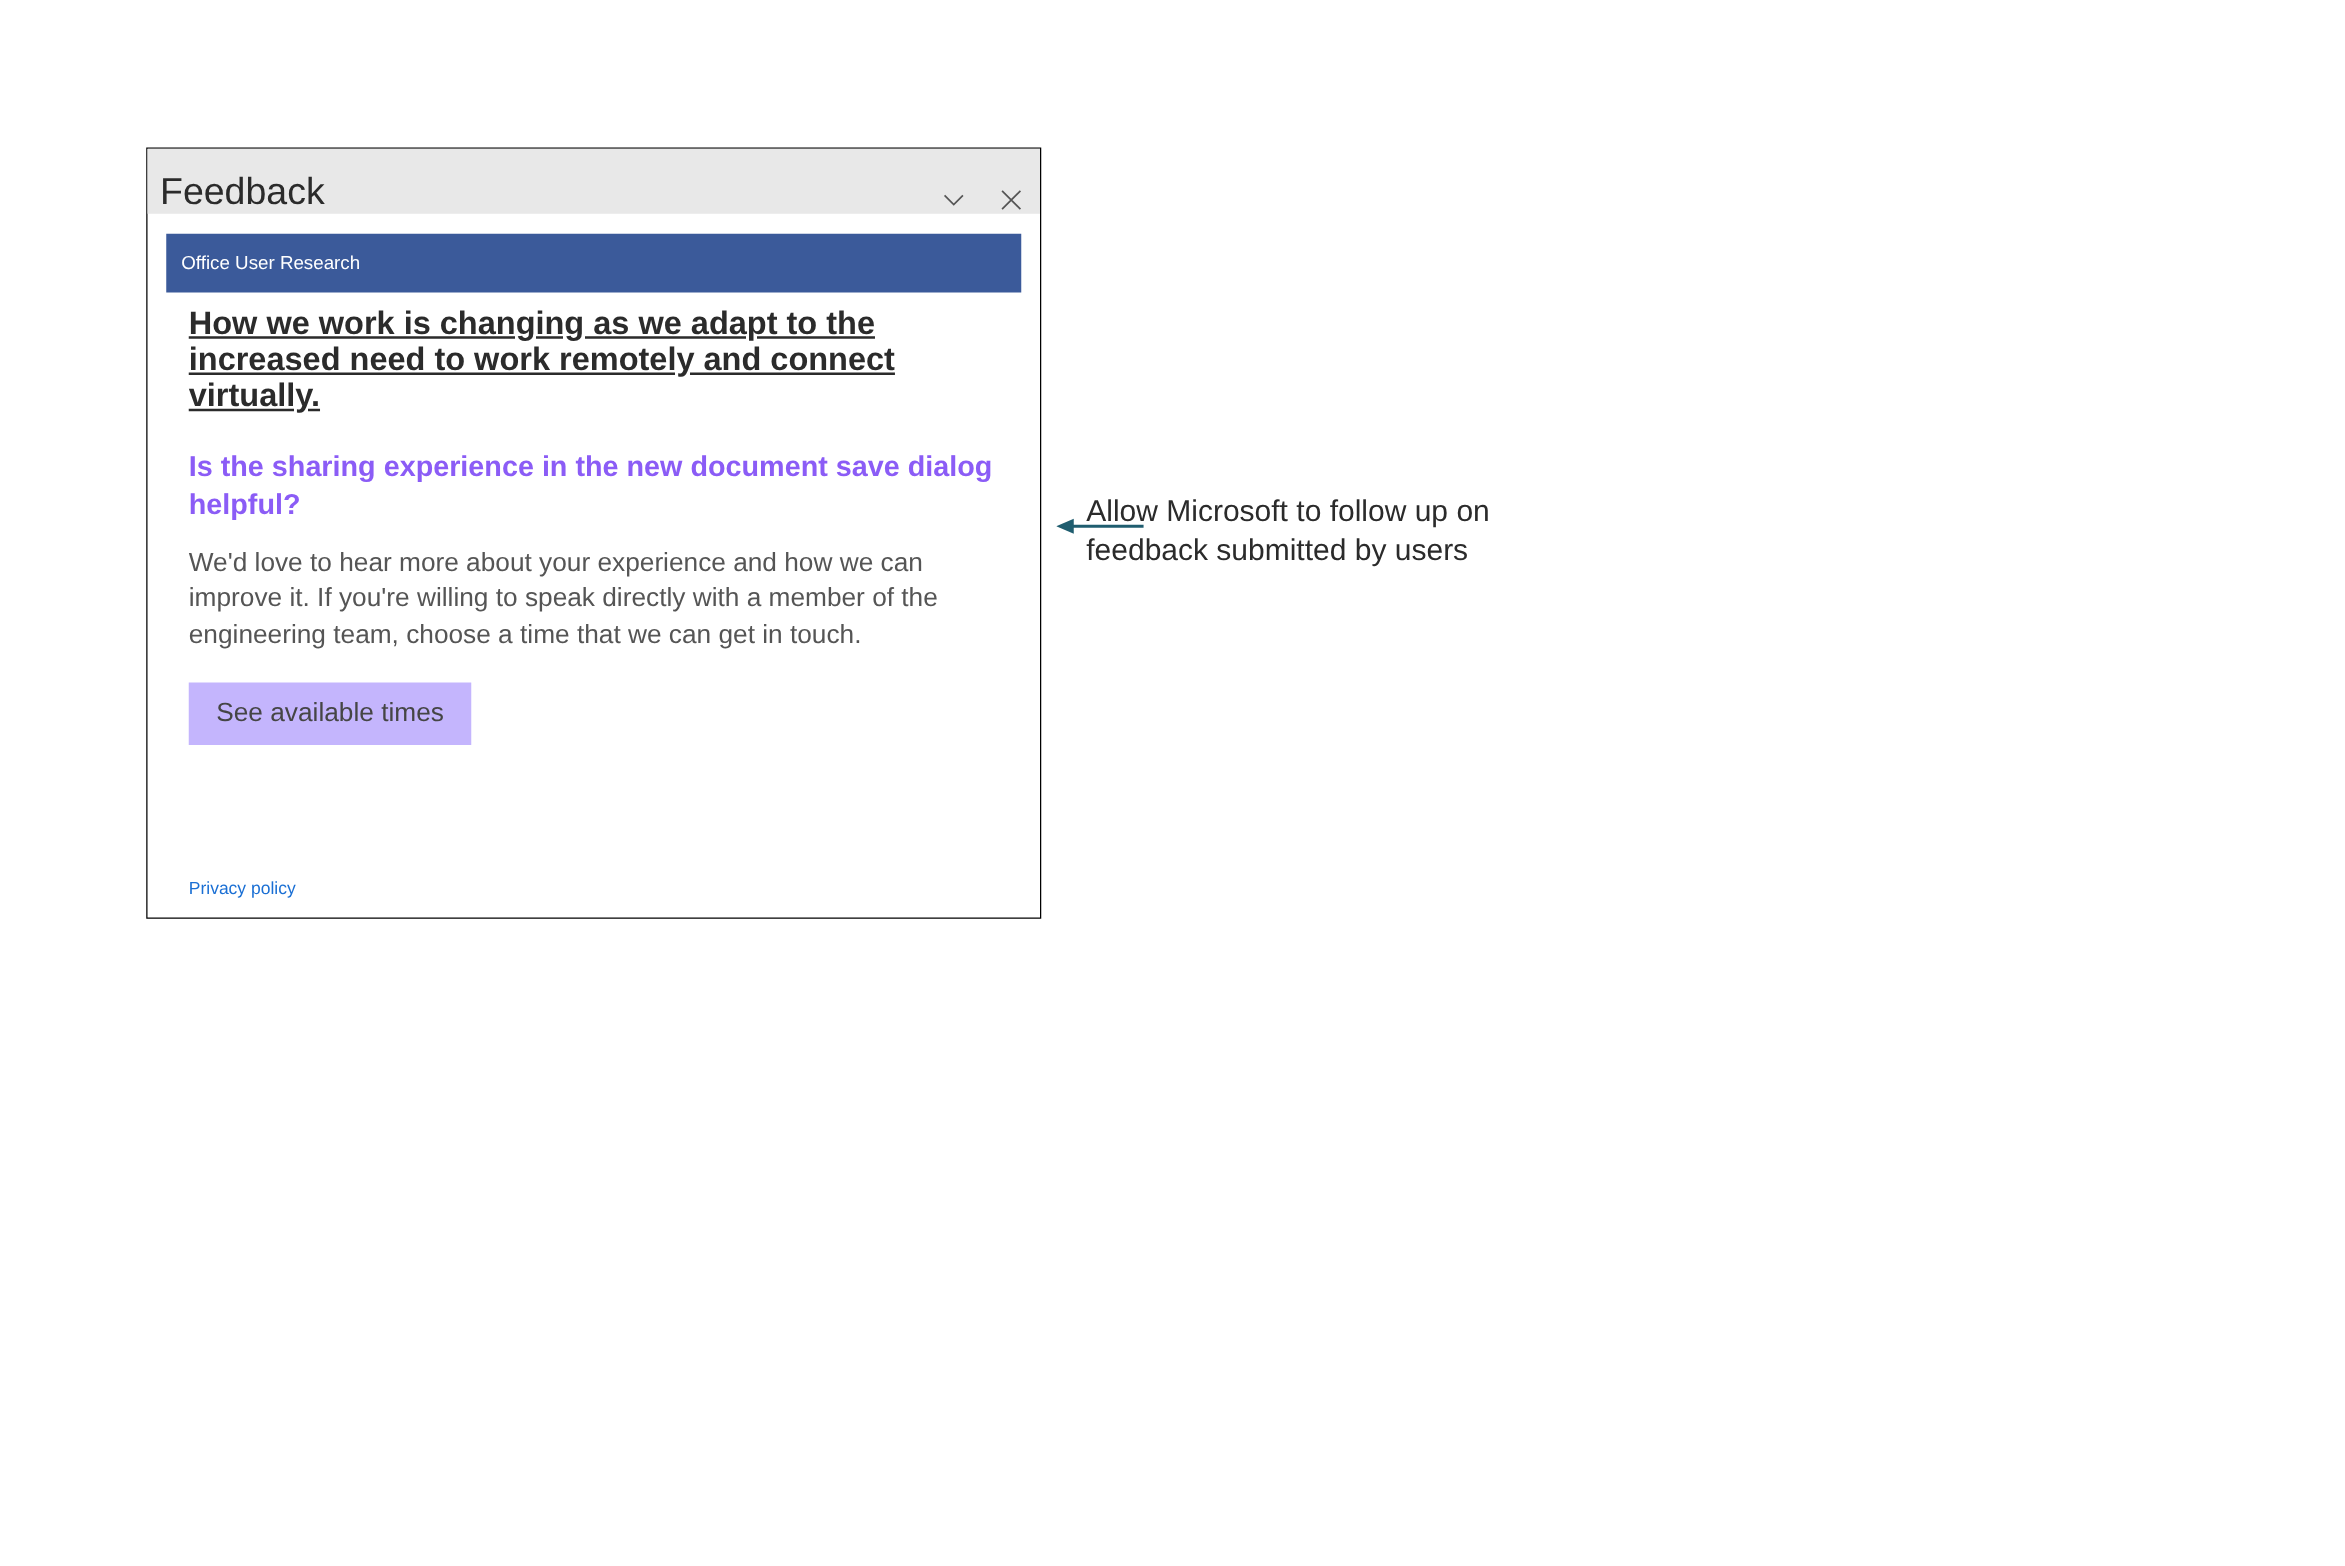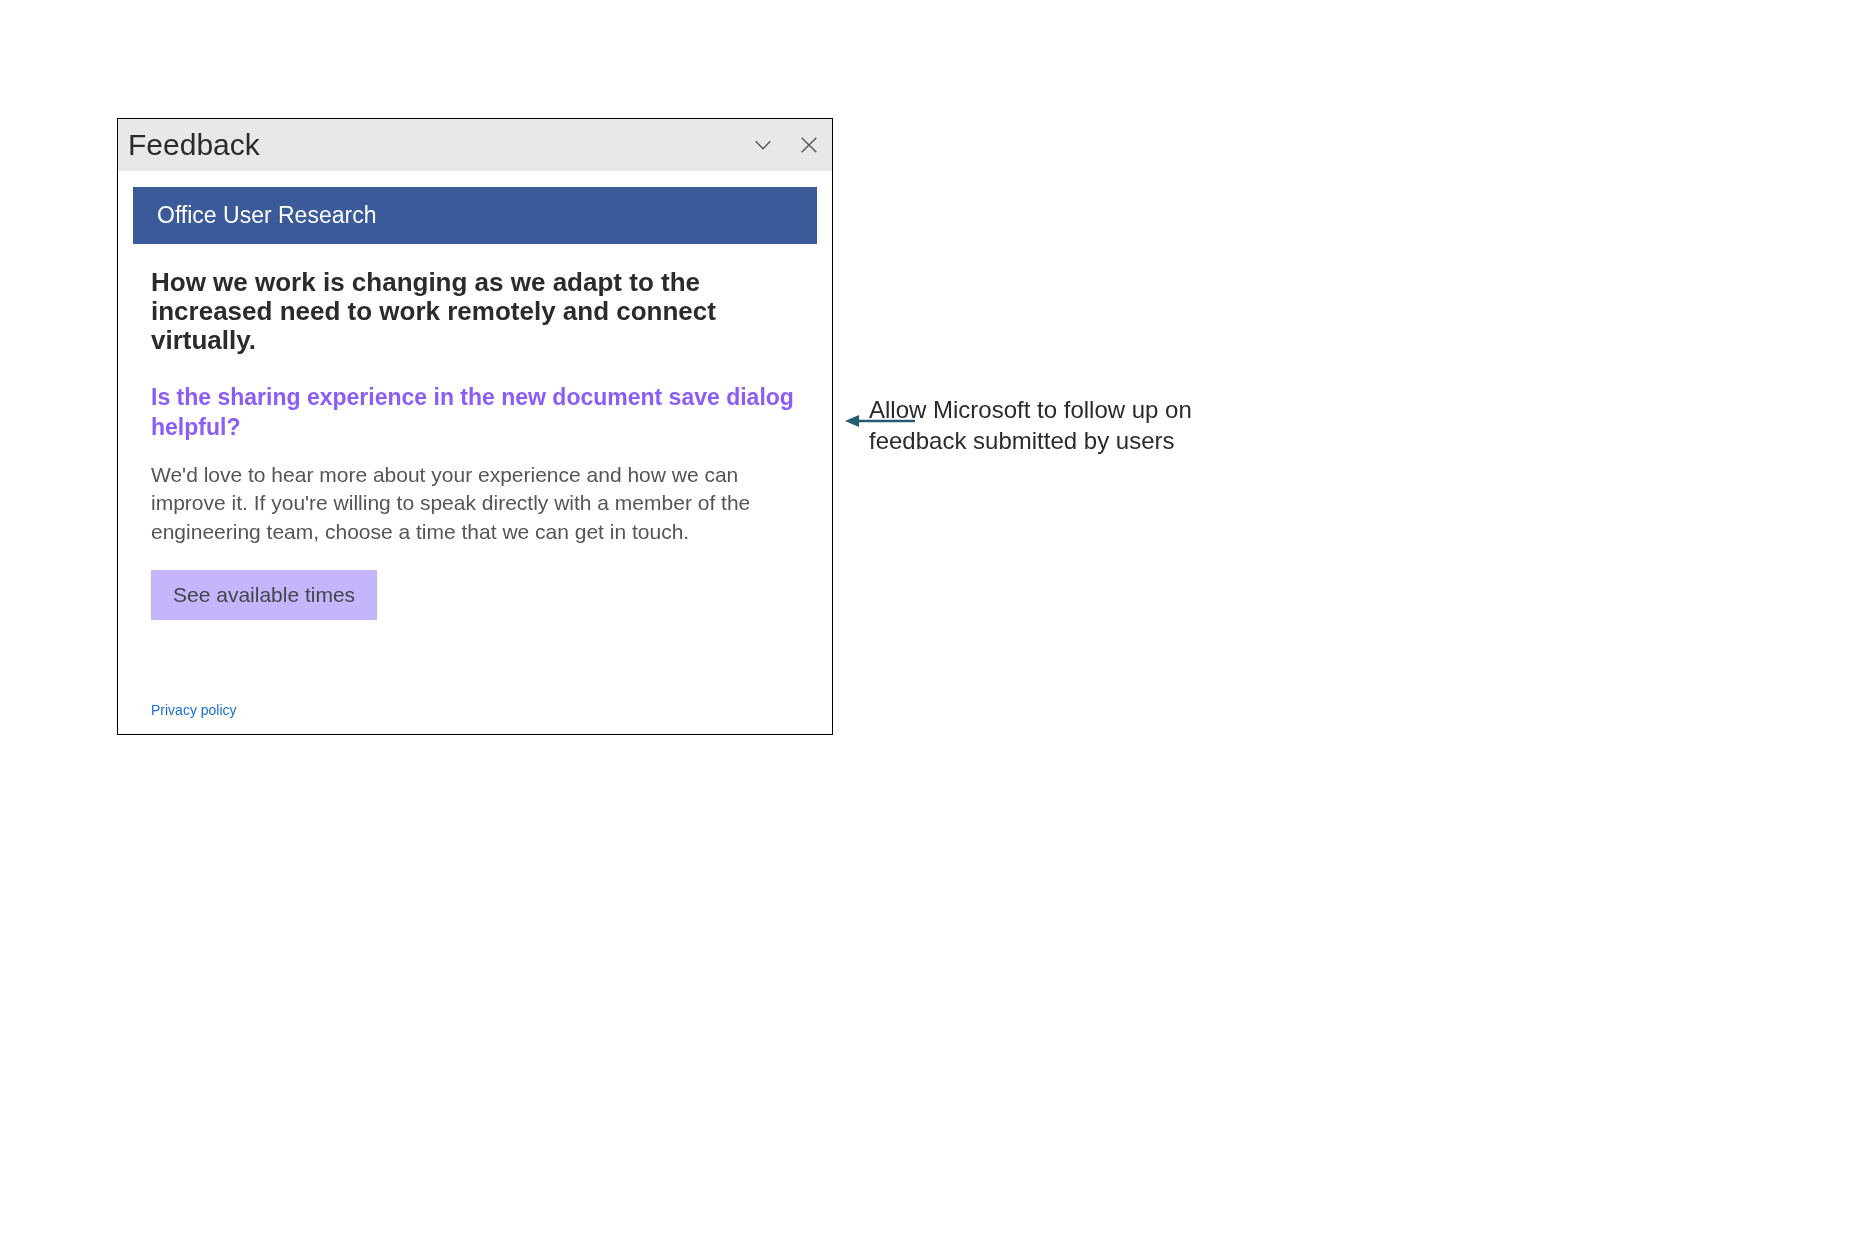--- a/index.html
+++ b/index.html
@@ -18,21 +18,21 @@
       position: absolute;
       left: 117px;
       top: 118px;
       width: 716px;
       height: 617px;
       border: 1px solid #000000;
       background: #ffffff;
     }
     .panel-header {
       display: flex;
-      align-items: center;
+      align-items: flex-end;
       background: #e8e8e8;
       height: 52px;
       padding: 0 12px 0 10px;
     }
     .panel-title {
       font-size: 30px;
       font-weight: 400;
       color: #2b2b2b;
       flex: 1;
     }
@@ -51,31 +51,32 @@
     .chevron-btn svg, .close-btn svg {
       width: 22px;
       height: 22px;
     }
     .panel-body {
       padding: 16px 15px 0 15px;
     }
     .banner {
       background: #3b5a9a;
       color: #ffffff;
-      font-size: 23px;
+      font-size: 15px;
       font-weight: 400;
-      padding: 15px 24px;
-      margin-bottom: 24px;
+      padding: 15px 12px;
+      margin-bottom: 10px;
     }
     .heading-large {
       font-size: 26px;
       font-weight: 700;
       color: #2b2b2b;
       line-height: 1.12;
       margin: 0 18px 28px 18px;
+      text-decoration: underline;
     }
     .heading-small {
       font-size: 23px;
       font-weight: 700;
       color: #8b5cf6;
       line-height: 1.3;
       margin: 0 18px 18px 18px;
     }
     .body-text {
       font-size: 21px;

